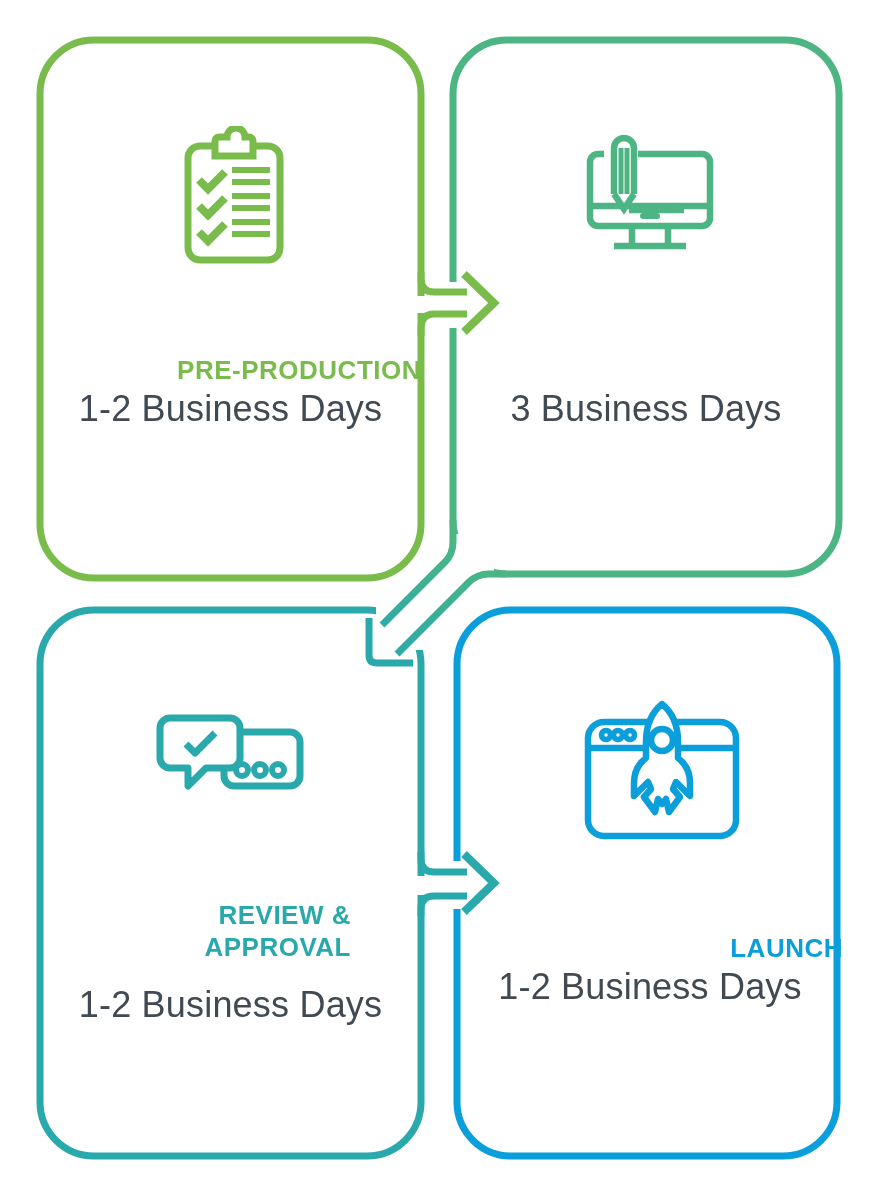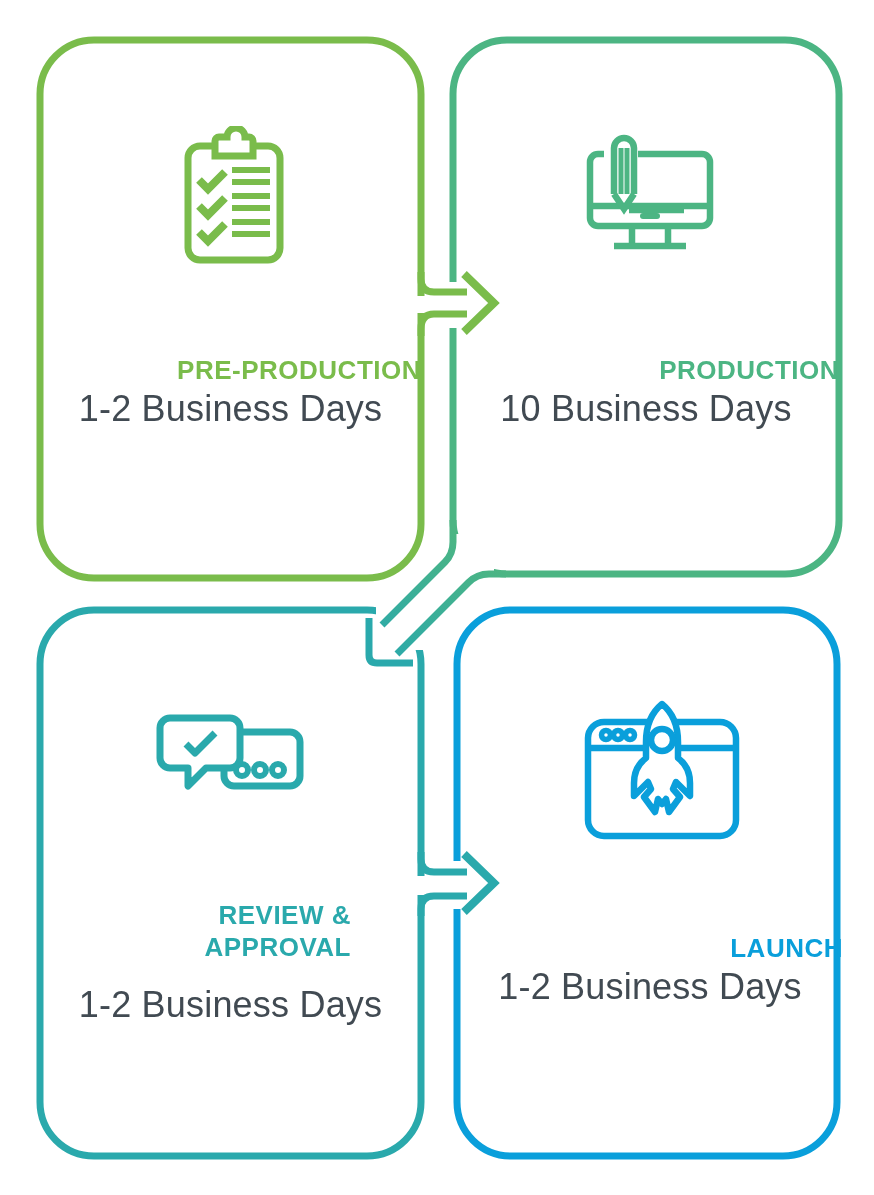--- a/index.html
+++ b/index.html
@@ -105,22 +105,21 @@
         <path d="M10,72 H130"></path>
         <path d="M63,82 H77" stroke-width="6" stroke-linecap="round"></path>
         <path d="M52,92 V112 M88,92 V112"></path>
         <path d="M34,112 H106"></path>
         <path d="M34,60 V14 a10,10 0 0 1 20,0 V60"></path>
         <path d="M41,14 V60 M47,14 V60" stroke-width="5"></path>
         <path d="M34,60 L44,75 L54,60"></path>
         <path d="M49,76 H104"></path>
       </g>
     </svg>
-    <div class="title">PRODUCTION</div>
-    <div class="subtitle">10 Business Days</div>
+    <div class="subtitle">3 Business Days</div>
   </div>
 
   <div class="card card3">
     <svg class="icon" style="left:114px;top:104px;" width="160" height="104" viewBox="0 0 160 104">
       <g class="s3 nofill" stroke-width="7" stroke-linejoin="round">
         <path d="M86,18 H136 a10,10 0 0 1 10,10 V62 a10,10 0 0 1 -10,10 H80 a10,10 0 0 1 -10,-10 V38 Z"></path>
         <g stroke-width="6">
           <circle cx="88" cy="56" r="6"></circle>
           <circle cx="106" cy="56" r="6"></circle>
           <circle cx="124" cy="56" r="6"></circle>

